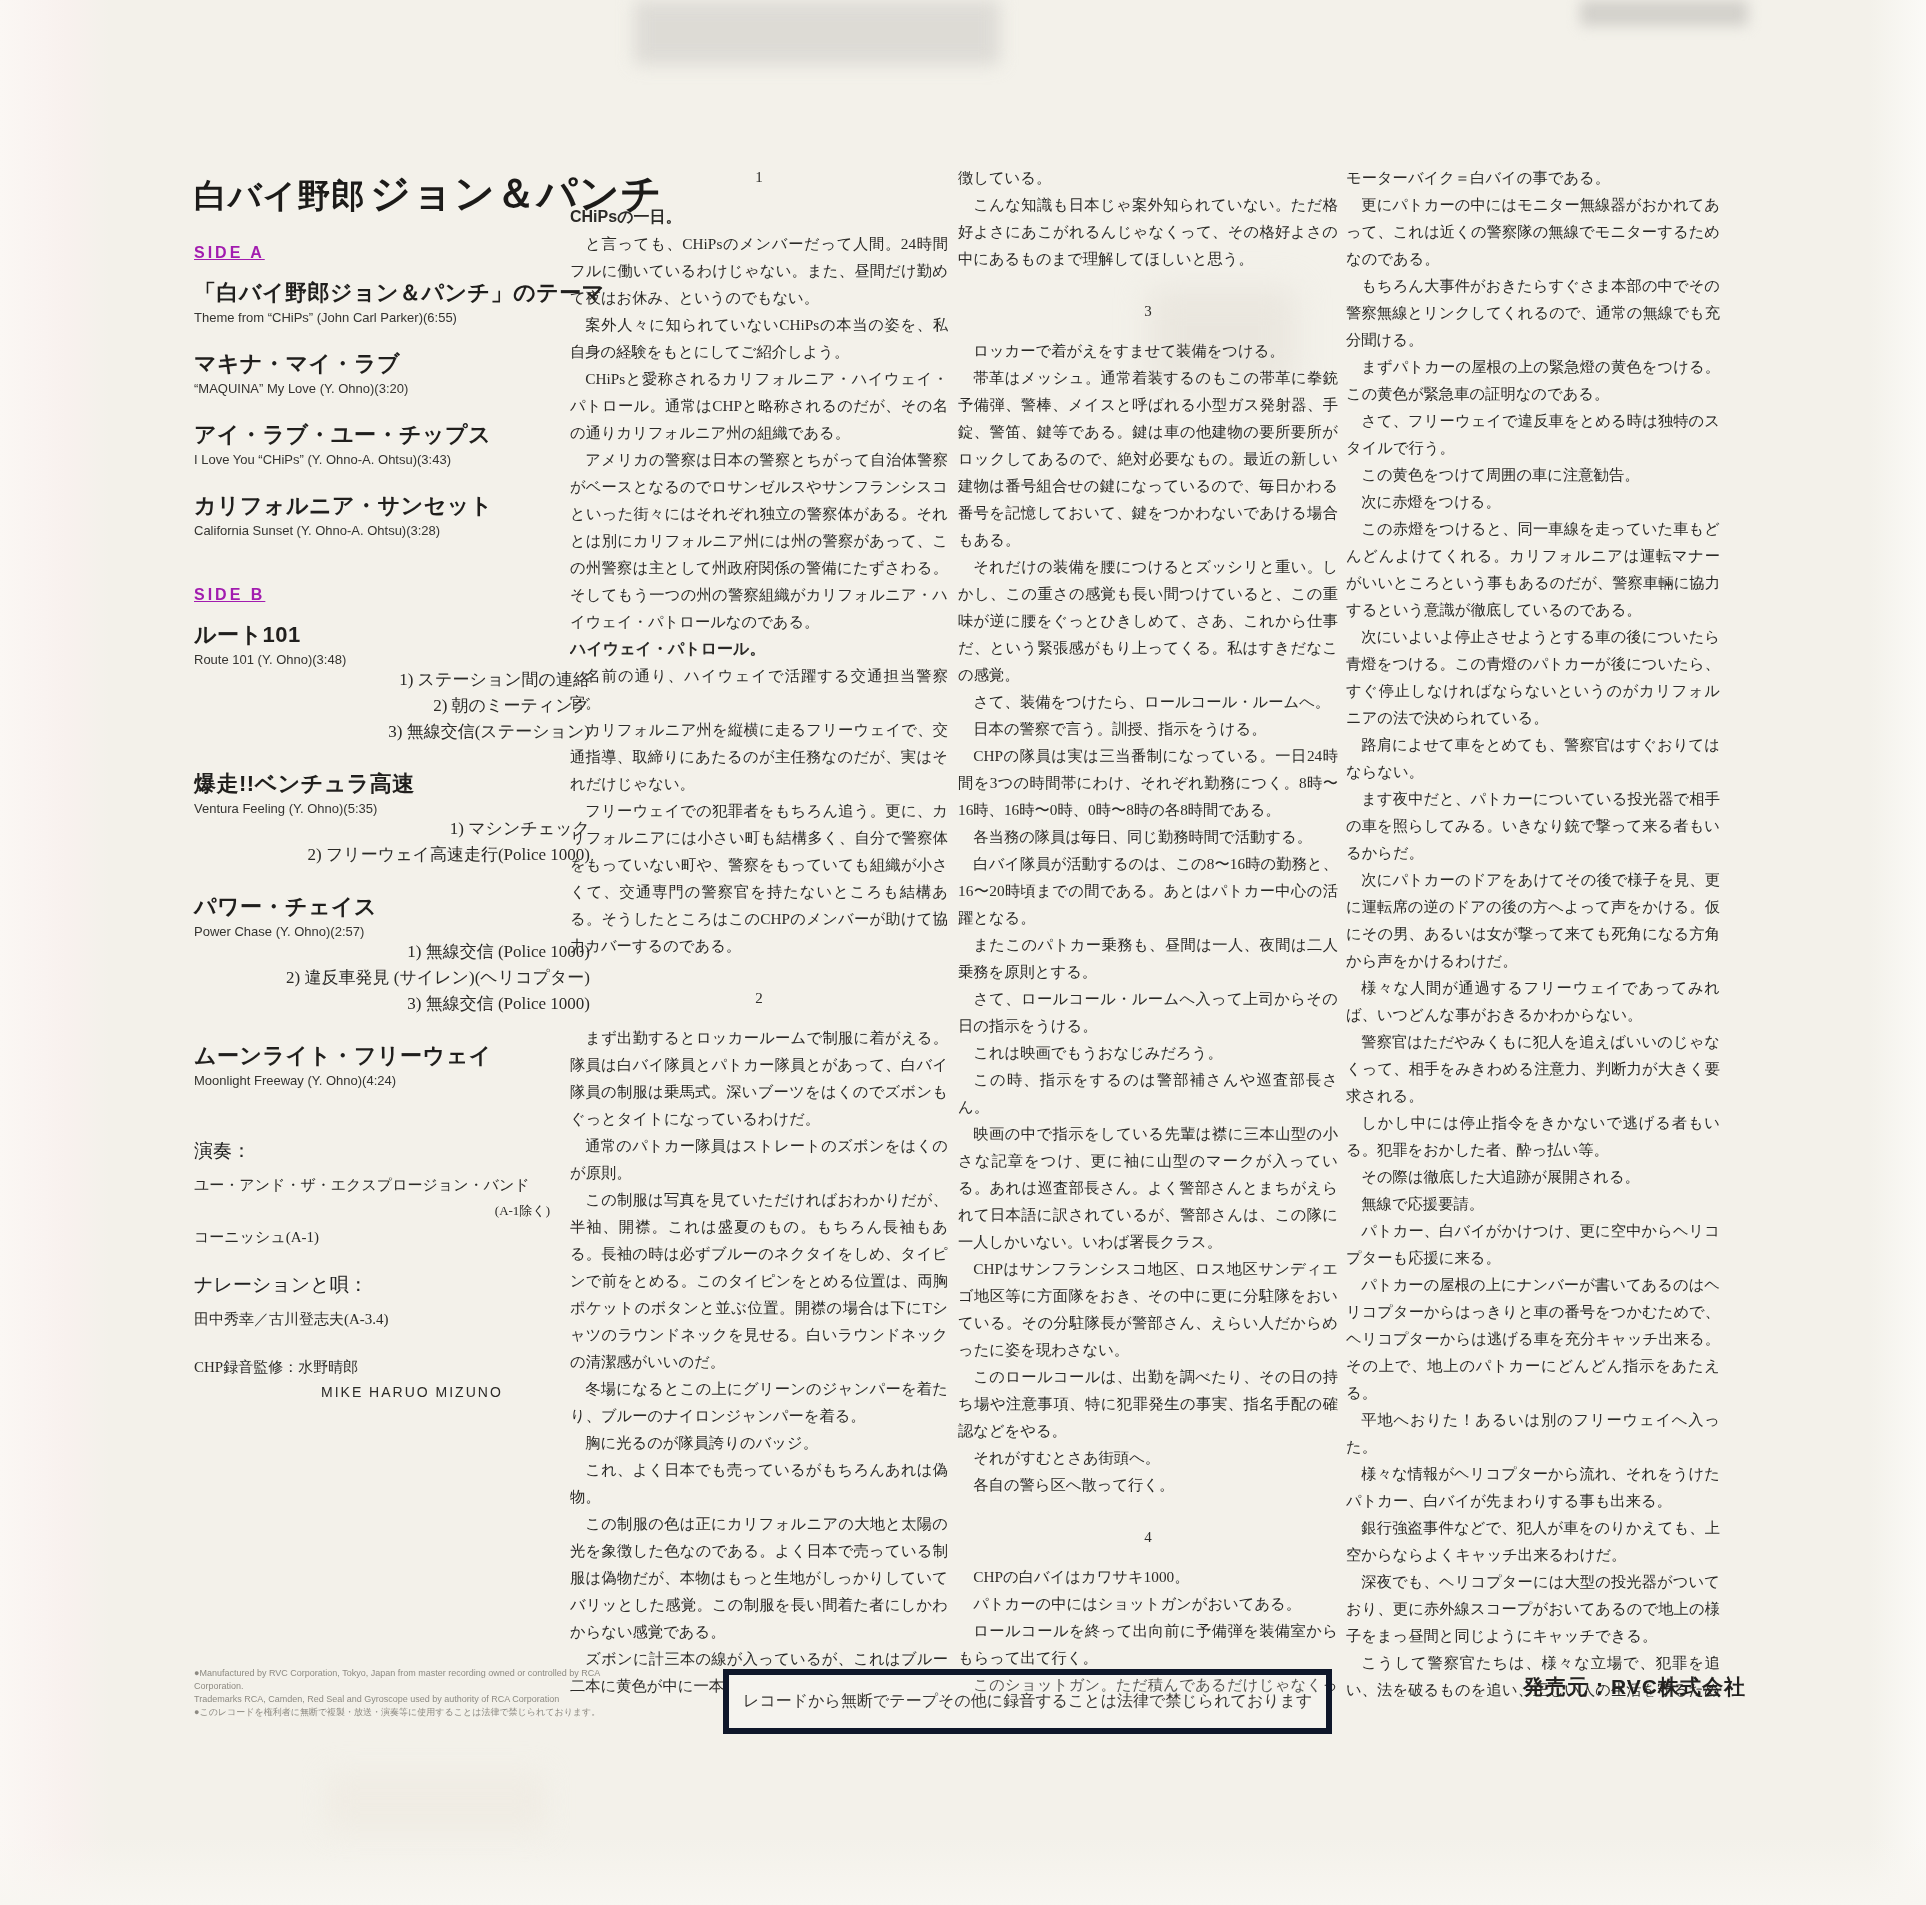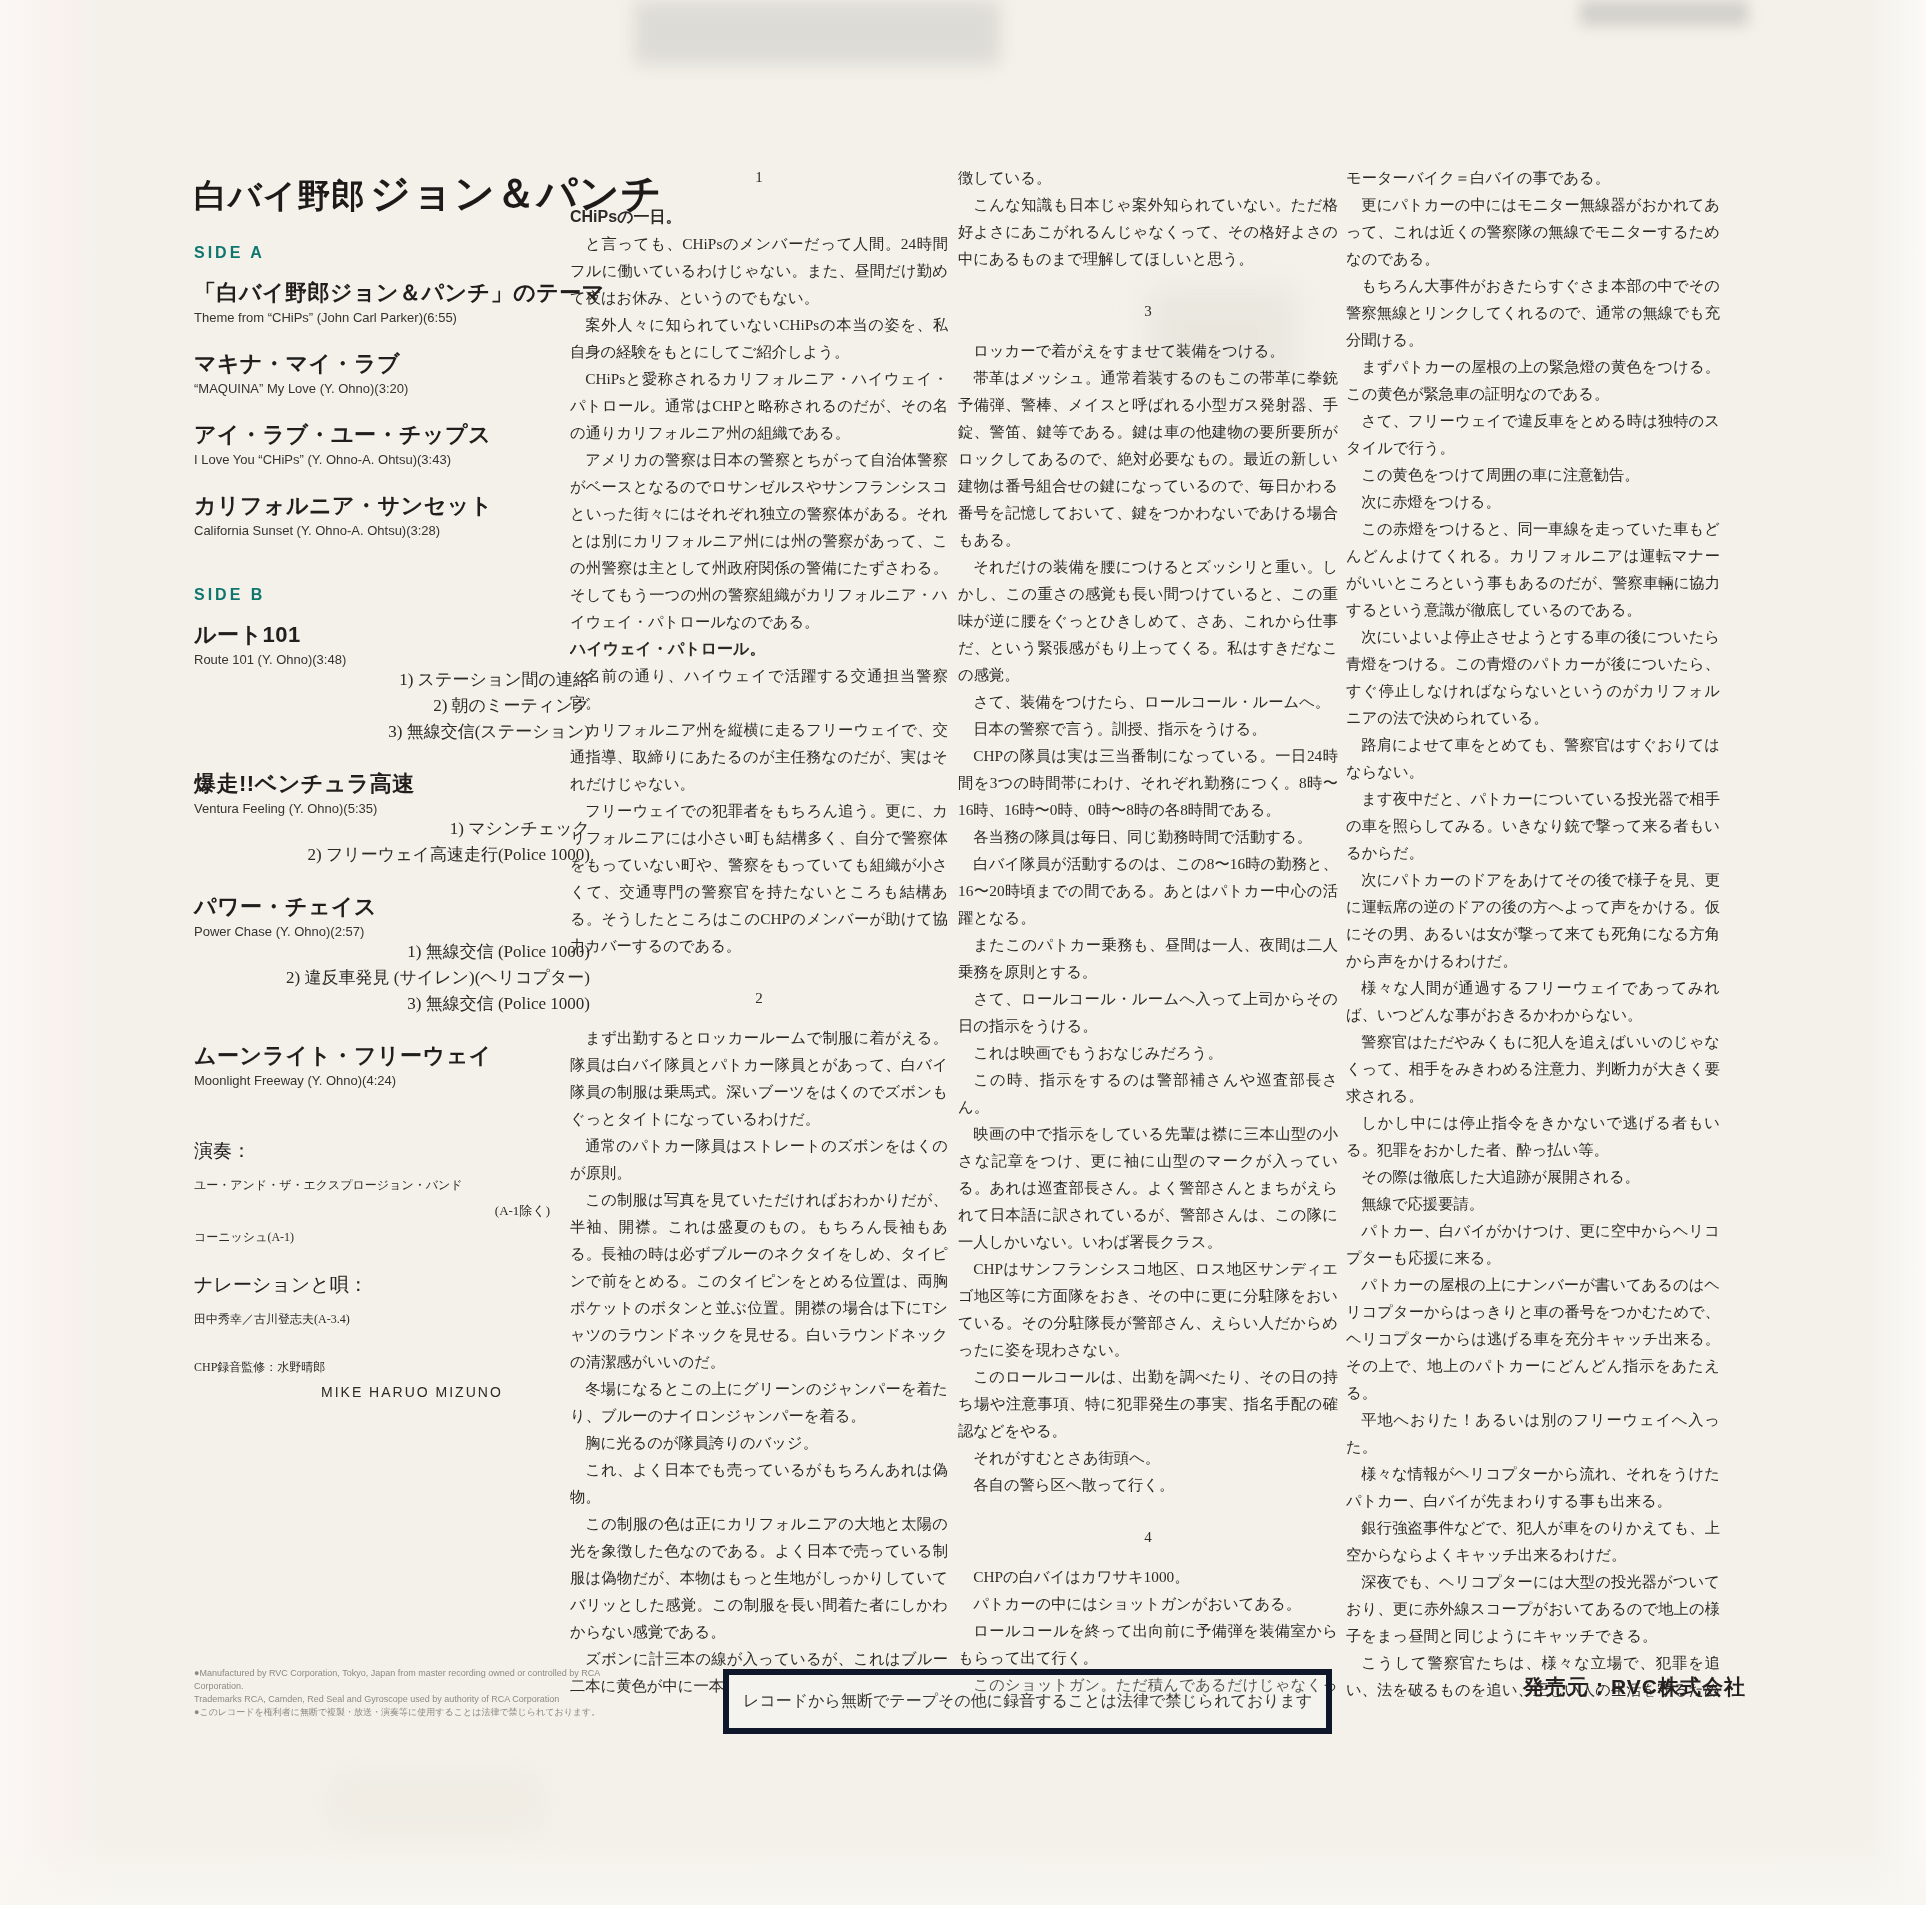--- a/index.html
+++ b/index.html
@@ -21,31 +21,31 @@
   .stain2{position:absolute;left:327px;top:1772px;width:218px;height:59px;background:#eee9e0;
            filter:blur(14px);opacity:.6;}
 
   
   .title{position:absolute;left:194px;top:166px;white-space:nowrap;
          font-family:"Liberation Sans","DejaVu Sans",sans-serif;font-weight:bold;color:#1c1b19;}
   .title .t1{font-size:33px;letter-spacing:1px;}
   .title .t2{font-size:40px;letter-spacing:1px;}
   .tracklist{position:absolute;left:194px;top:244px;width:396px;}
   .side-label{font-family:"Liberation Sans","DejaVu Sans",sans-serif;font-weight:bold;
-              font-size:16px;letter-spacing:3px;color:#0f766e;margin-bottom:16px;}
+              font-size:16px;letter-spacing:3px;color:#a21caf;margin-bottom:16px;text-decoration:underline;}
   .side-b{margin-top:48px;}
   .track{margin-bottom:24px;}
   .track .jp{font-family:"Liberation Sans","DejaVu Sans",sans-serif;font-weight:bold;
              font-size:22px;letter-spacing:0.5px;white-space:nowrap;color:#201f1d;}
   .track .en{font-family:"Liberation Sans","DejaVu Sans",sans-serif;font-size:13px;
              color:#343330;margin-top:2px;white-space:nowrap;}
   .track .sub{font-size:17px;line-height:26px;white-space:nowrap;color:#2b2a27;text-align:right;}
   .credits{margin-top:50px;}
   .credits .lbl{font-size:19px;margin-bottom:8px;color:#222;}
-  .credits .line{font-size:12px;line-height:26px;white-space:nowrap;}
+  .credits .line{font-size:15px;line-height:26px;white-space:nowrap;}
   .credits .small-right{font-size:13px;text-align:right;width:356px;}
   .credits .grp{margin-bottom:22px;}
   .credits .latin{font-family:"Liberation Sans","DejaVu Sans",sans-serif;font-size:14px;
                   letter-spacing:2px;margin-left:127px;margin-top:4px;}
 
   
   .art-col{position:absolute;top:164px;height:1533px;overflow:hidden;
            text-align:justify;font-size:15.3px;line-height:27px;color:#2b2a27;}
   #col1{left:570px;width:378px;}
   #col2{left:958px;width:380px;}

